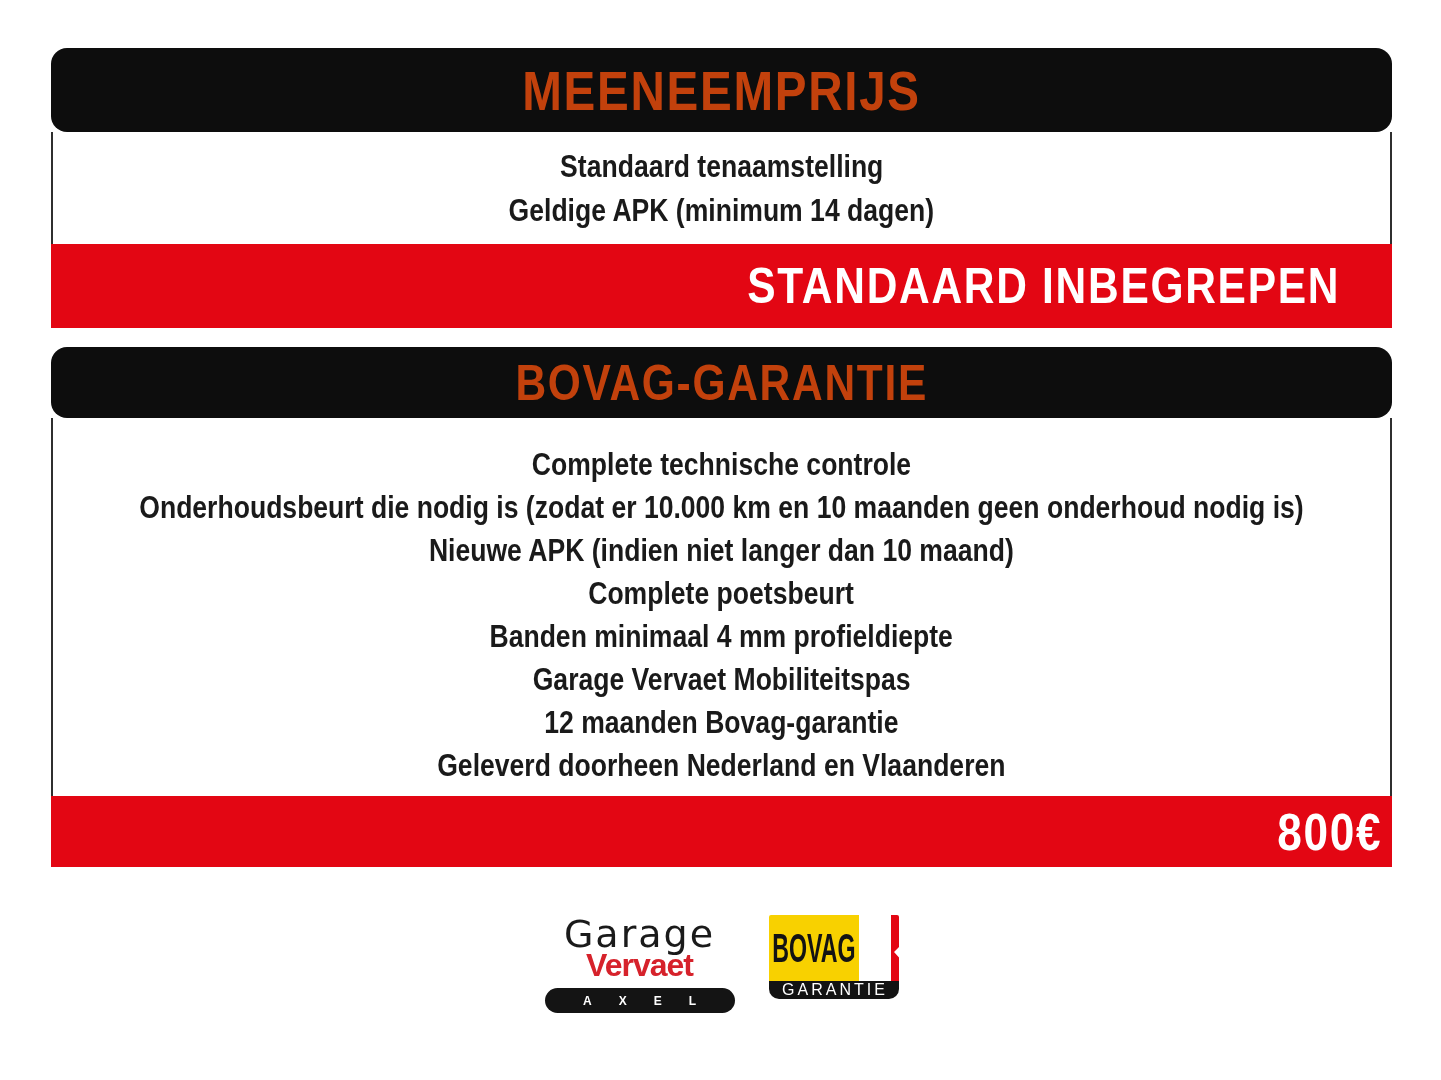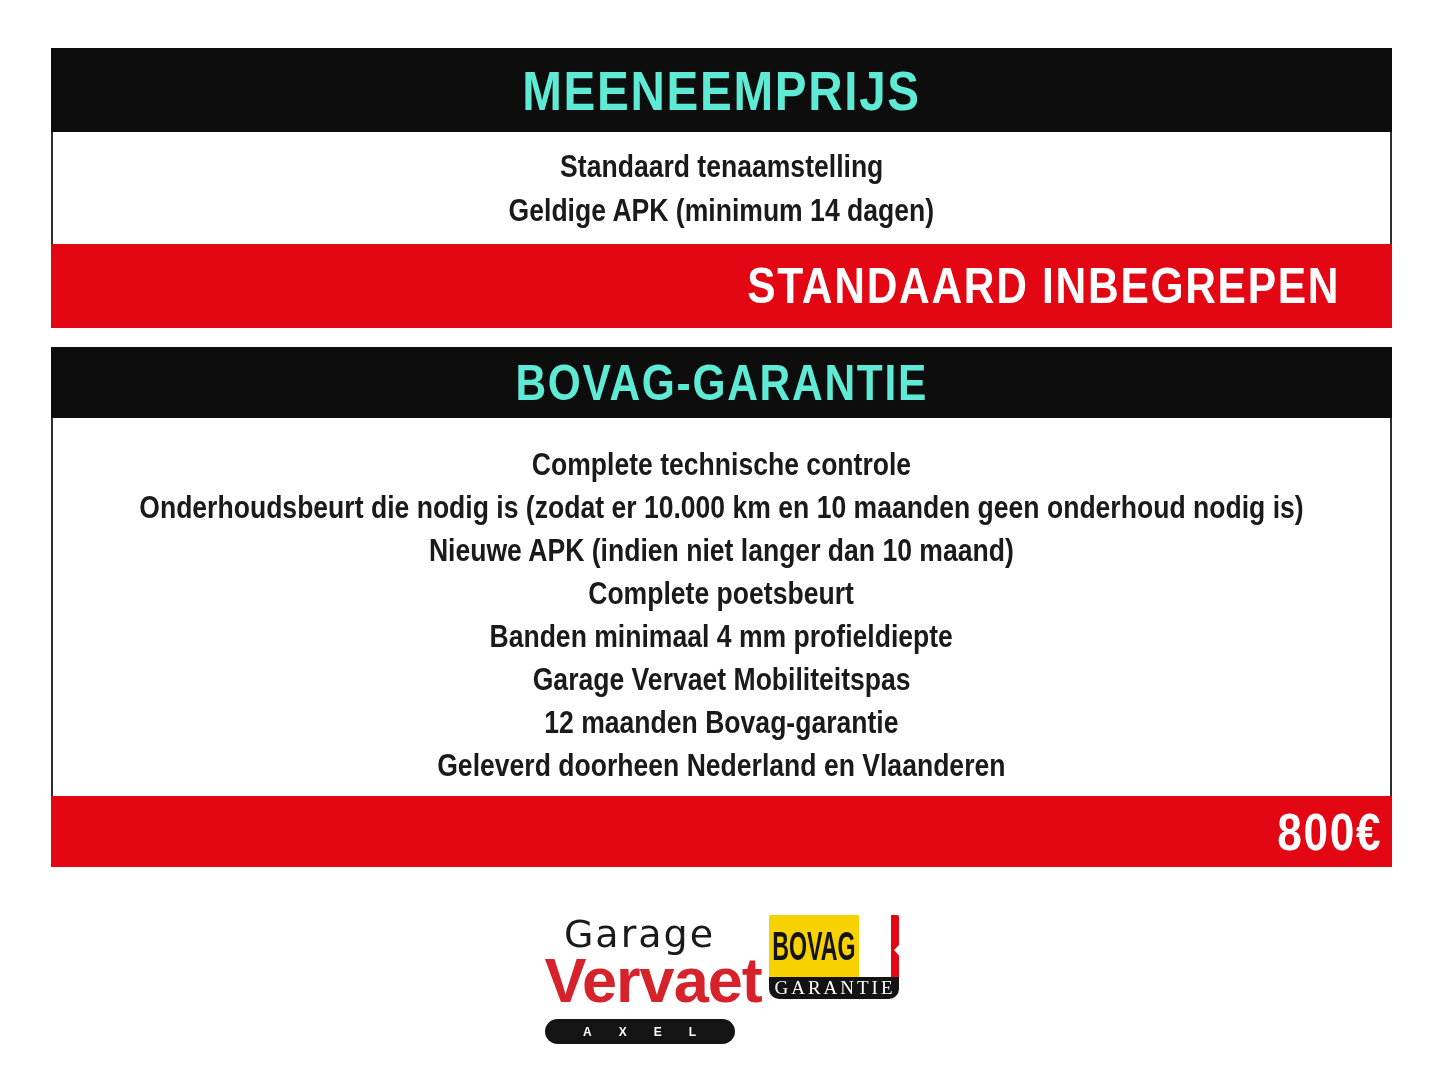--- a/index.html
+++ b/index.html
@@ -22,21 +22,21 @@
   .content {
     position: absolute;
     left: 51px; top: 48px;
     width: 1341px;
   }
   .card { width: 100%; }
   .banner {
     display: flex; align-items: center; justify-content: center;
     width: 100%;
   }
-  .banner.black { background: var(--banner-black); color: #5eead4; }
+  .banner.black { background: var(--banner-black); color: #c2410c; border-radius: 16px; }
   .banner.red   { background: var(--banner-red);   color: #ffffff; justify-content: flex-end; }
   .h1 { height: 84px; }
   .h2 { height: 71px; }
   .banner-text {
     display: inline-block;
     font-weight: 700;
     letter-spacing: 2px;
     transform: scaleX(0.85);
     transform-origin: 50% 50%;
     white-space: nowrap;
@@ -77,21 +77,21 @@
   }
   .vervaet-logo { width: 190px; text-align: center; }
   .vervaet-garage {
     font-family: "DejaVu Sans", sans-serif;
     font-size: 38px; font-weight: 400;
     color: #1a1a1a;
     letter-spacing: 2px;
     line-height: 1.0;
   }
   .vervaet-name {
-    font-size: 63px; font-weight: 700;
+    font-size: 32px; font-weight: 700;
     color: var(--vervaet-red);
     line-height: 1.0;
     margin-top: -4px;
     letter-spacing: -1px;
   }
   .axel-pill {
     margin-top: 7px;
     height: 25px; width: 100%;
     background: #141414;
     border-radius: 13px;
@@ -124,25 +124,24 @@
   }
   .bovag-red {
     width: 40px; background: var(--banner-red);
     display: flex; align-items: center; justify-content: center;
   }
   .bovag-bottom {
     flex: 1;
     background: var(--bovag-black);
     color: #ffffff;
     display: flex; align-items: center; justify-content: center;
-    font-size: 19px; font-weight: 400;
+    font-size: 16px; font-weight: 400;
     letter-spacing: 3px;
     text-indent: 3px;
     white-space: nowrap;
-    font-family: Liberation Serif, serif;
   }
 </style>
 </head>
 <body>
 
 <div class="page">
   <div class="content">
 
     <div class="card">
       <div class="banner black h1">

